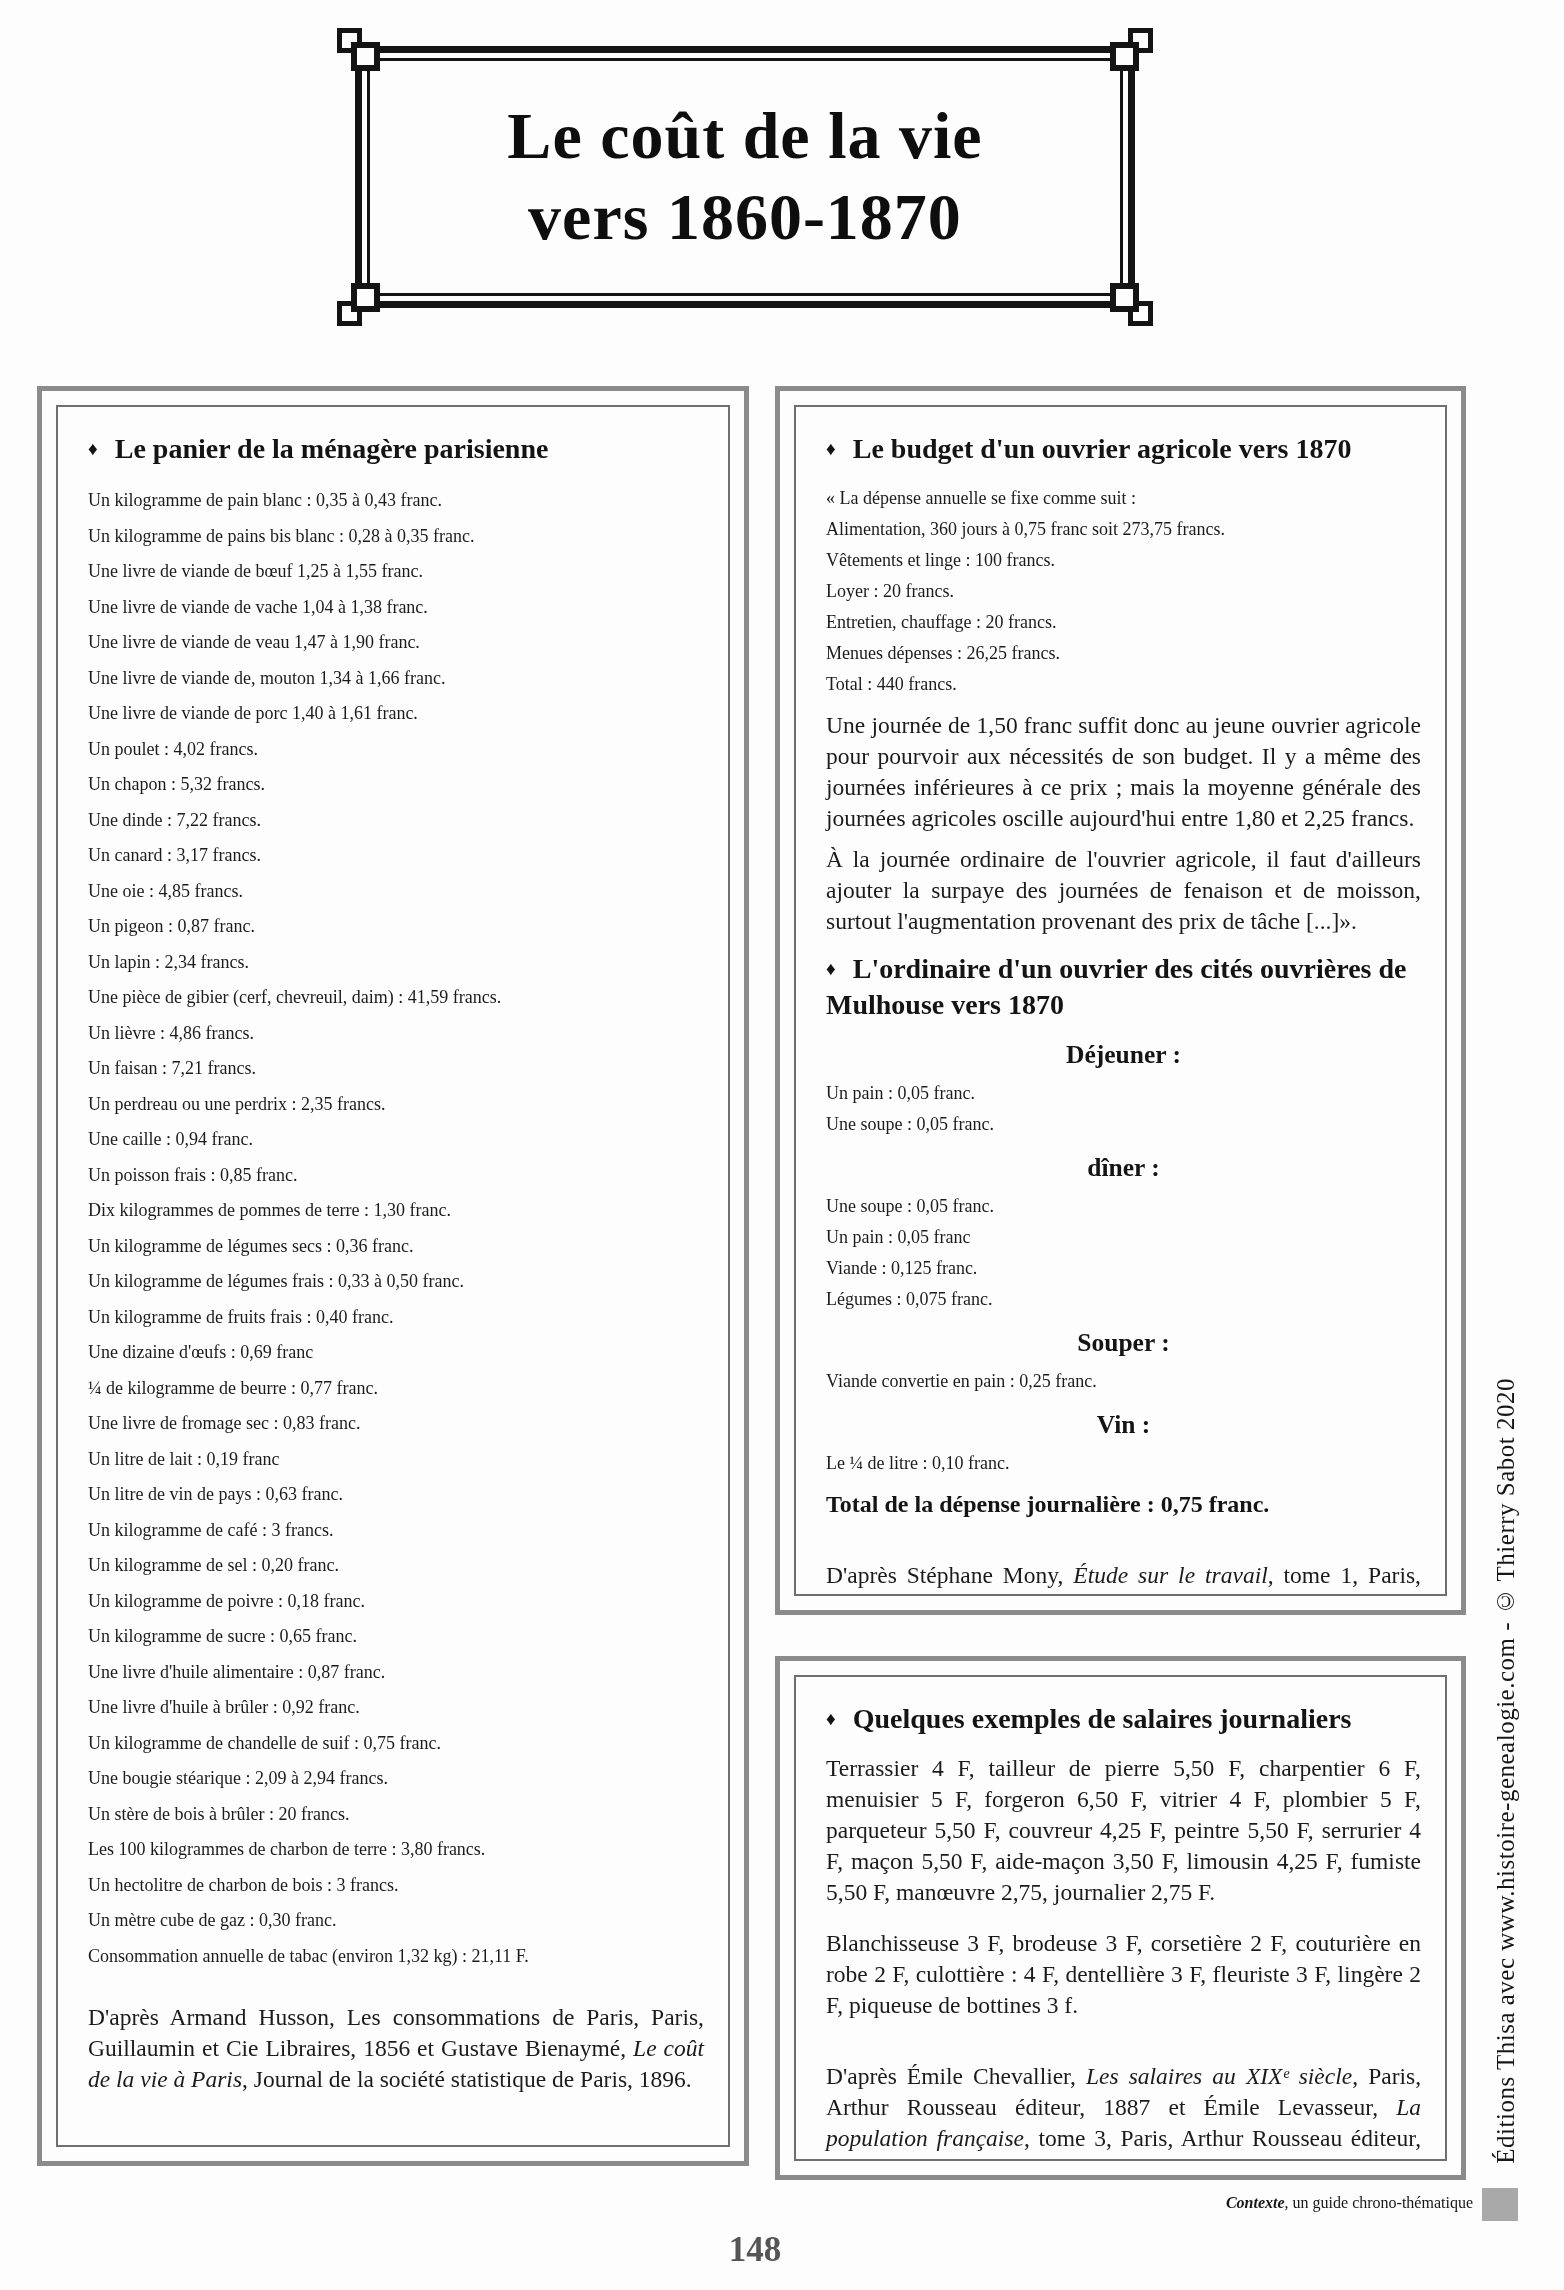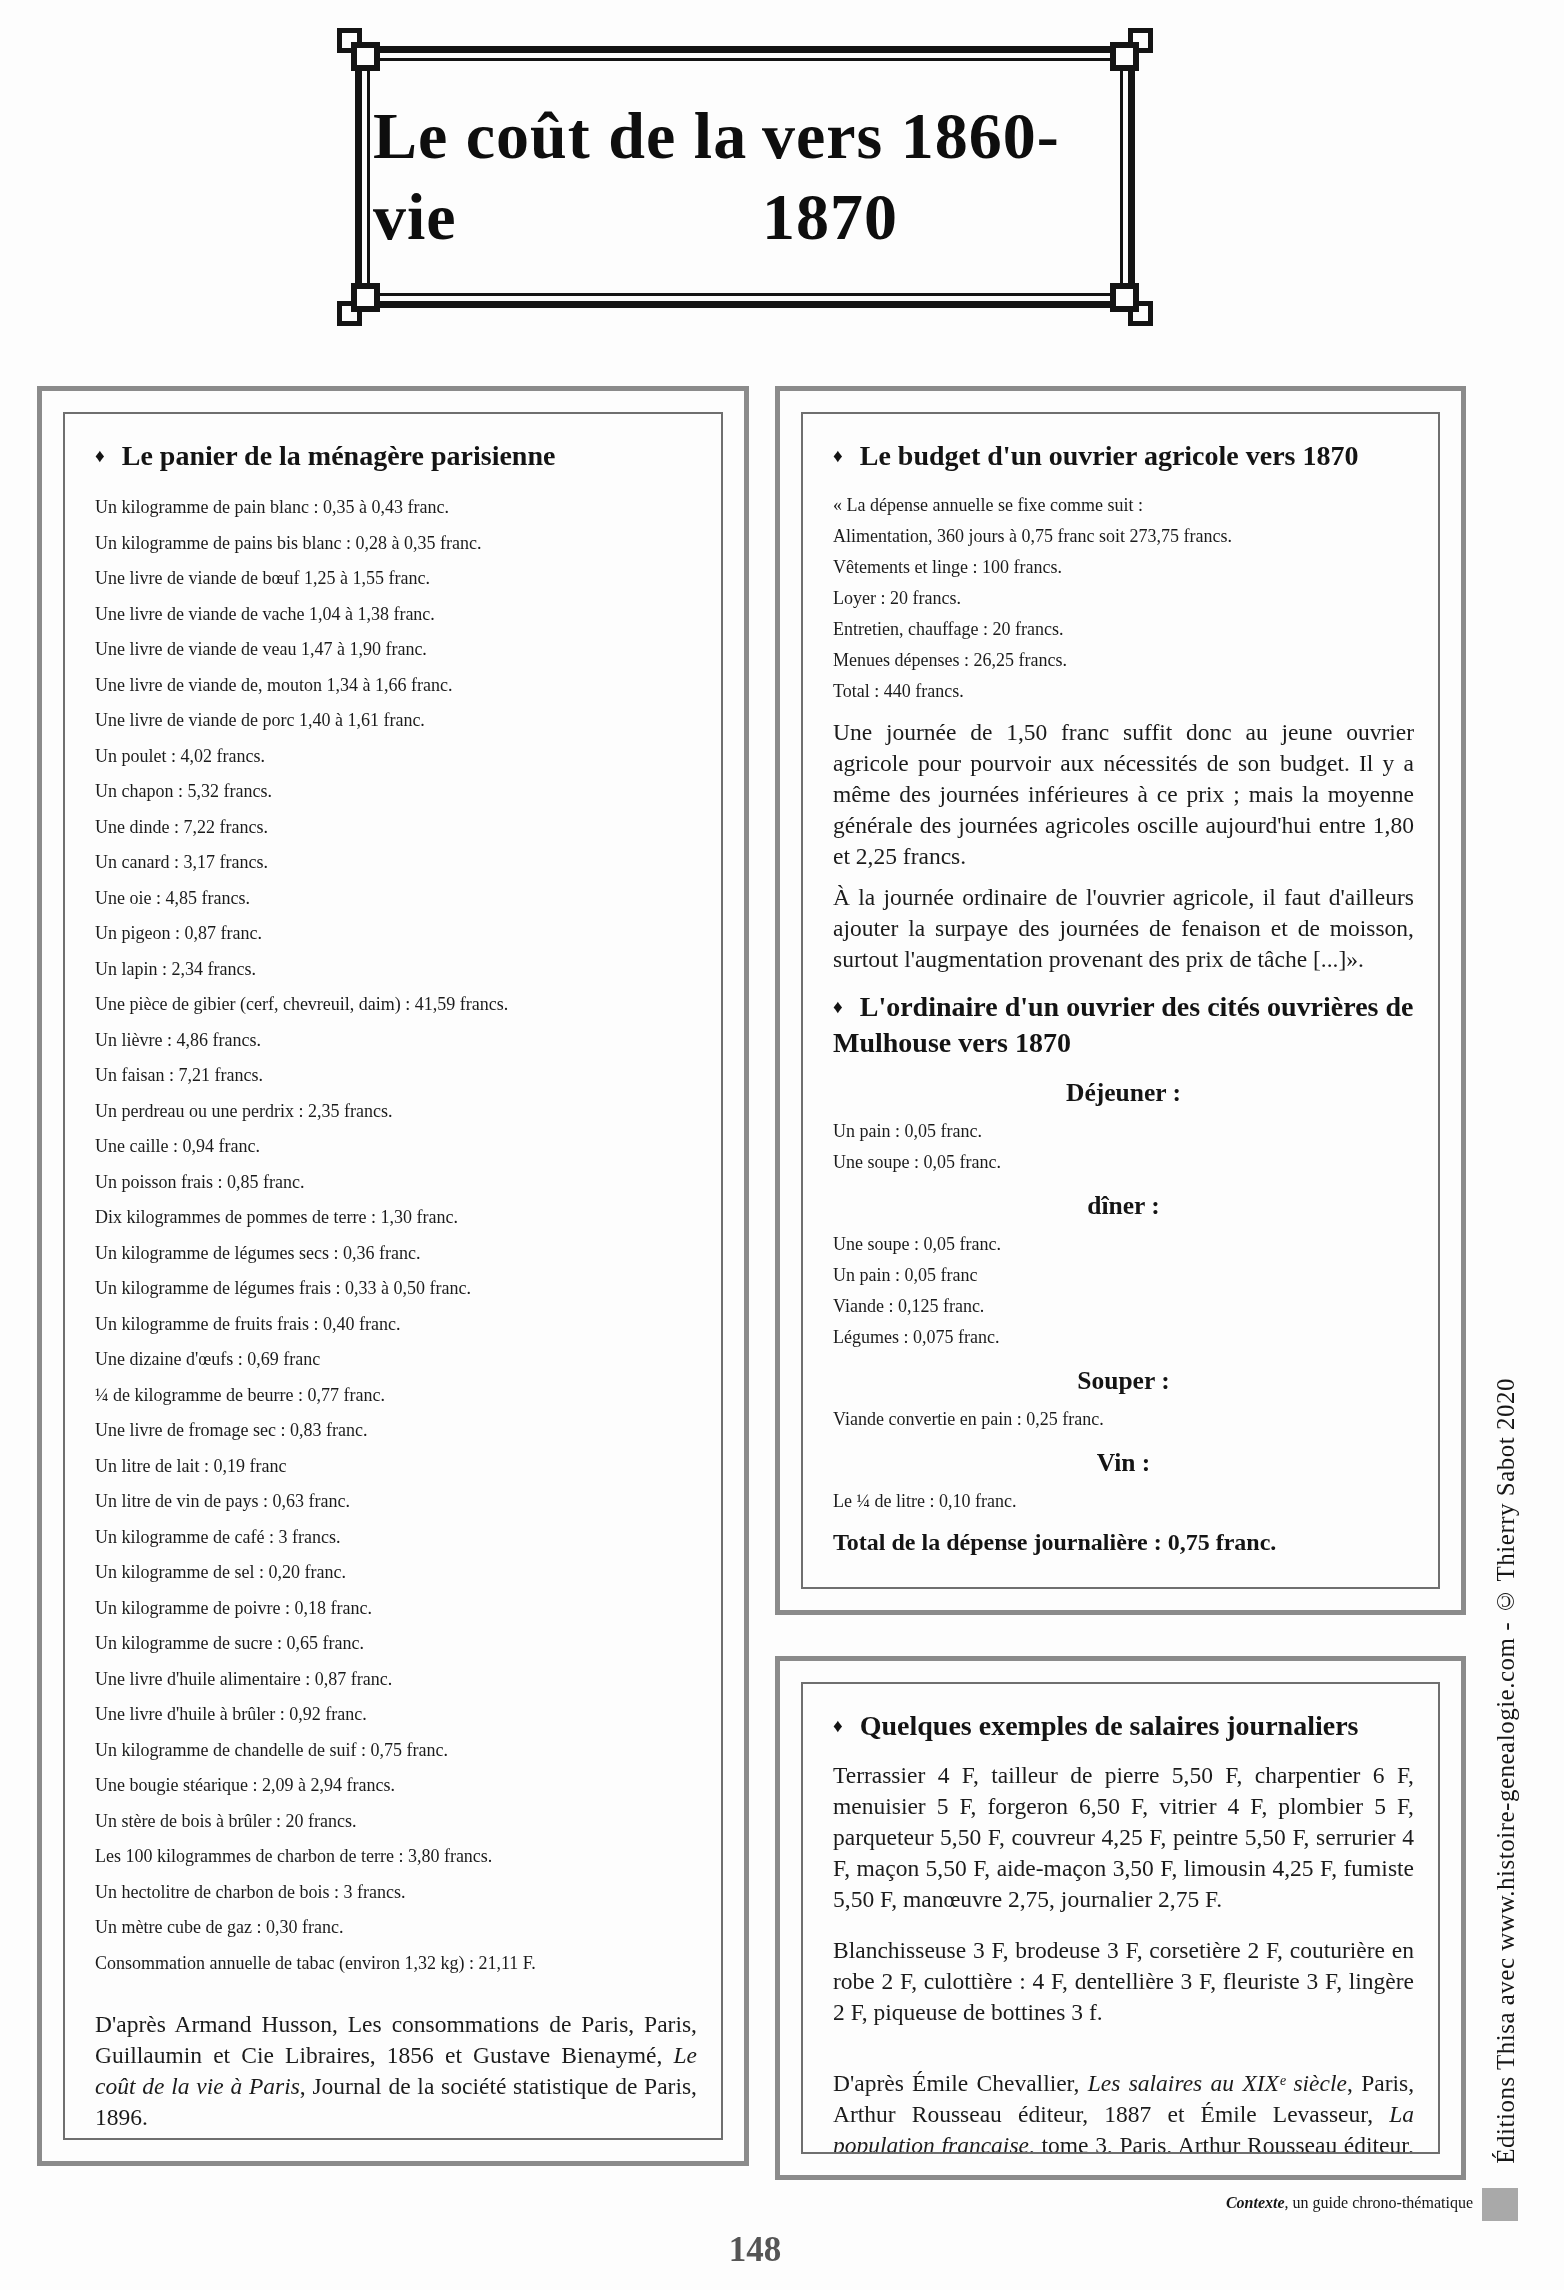--- a/index.html
+++ b/index.html
@@ -3,34 +3,34 @@
 <meta charset="utf-8">
 <style>
   html,body{margin:0;padding:0;background:#e8e8e8;}
   .page{position:relative;width:1564px;height:2290px;background:#fdfdfd;overflow:hidden;
         font-family:"Liberation Serif","DejaVu Serif",serif;color:#1b1b1b;}
 
   
   .title-box{position:absolute;left:355px;top:46px;width:780px;height:262px;}
   .tb-border{position:absolute;inset:0;border:7px solid #141414;}
   .tb-border2{position:absolute;inset:12px;border:3px solid #141414;}
-  .tb-content{position:absolute;inset:18px;display:flex;flex-direction:row;
+  .tb-content{position:absolute;inset:18px;display:flex;flex-direction:column;
               align-items:center;justify-content:center;}
   .tb-line{font-size:66px;font-weight:bold;line-height:1.22;color:#0e0e0e;letter-spacing:1px;}
 
   .orn{position:absolute;width:40px;height:40px;z-index:3;}
   .orn .a{position:absolute;left:-4px;top:-4px;width:15px;height:15px;border:5px solid #141414;background:#fdfdfd;}
   .orn .b{position:absolute;left:10px;top:10px;width:17px;height:17px;border:6px solid #141414;background:#fdfdfd;}
   .orn.tl{left:-14px;top:-14px;}
   .orn.tr{right:-14px;top:-14px;transform:scaleX(-1);}
   .orn.bl{left:-14px;bottom:-14px;transform:scaleY(-1);}
   .orn.br{right:-14px;bottom:-14px;transform:scale(-1,-1);}
 
   
-  .panel{position:absolute;background:#fdfdfd;border:5px solid #8b8b8b;padding:21px;box-sizing:border-box;}
+  .panel{position:absolute;background:#fdfdfd;border:5px solid #8b8b8b;padding:14px;box-sizing:border-box;}
   .panel-inner{border:2px solid #6f6f6f;height:100%;box-sizing:border-box;
                padding:20px 24px 0 30px;overflow:hidden;}
   .panel.left{left:37px;top:386px;width:712px;height:1780px;}
   .panel.r1{left:775px;top:386px;width:691px;height:1229px;}
   .panel.r2{left:775px;top:1656px;width:691px;height:524px;}
 
   .h{font-size:28px;font-weight:bold;color:#141414;margin:4px 0 16px;line-height:36px;}
   .h .dia{font-size:19px;margin-right:17px;vertical-align:3px;}
 
   .line{font-size:18px;line-height:31px;}

